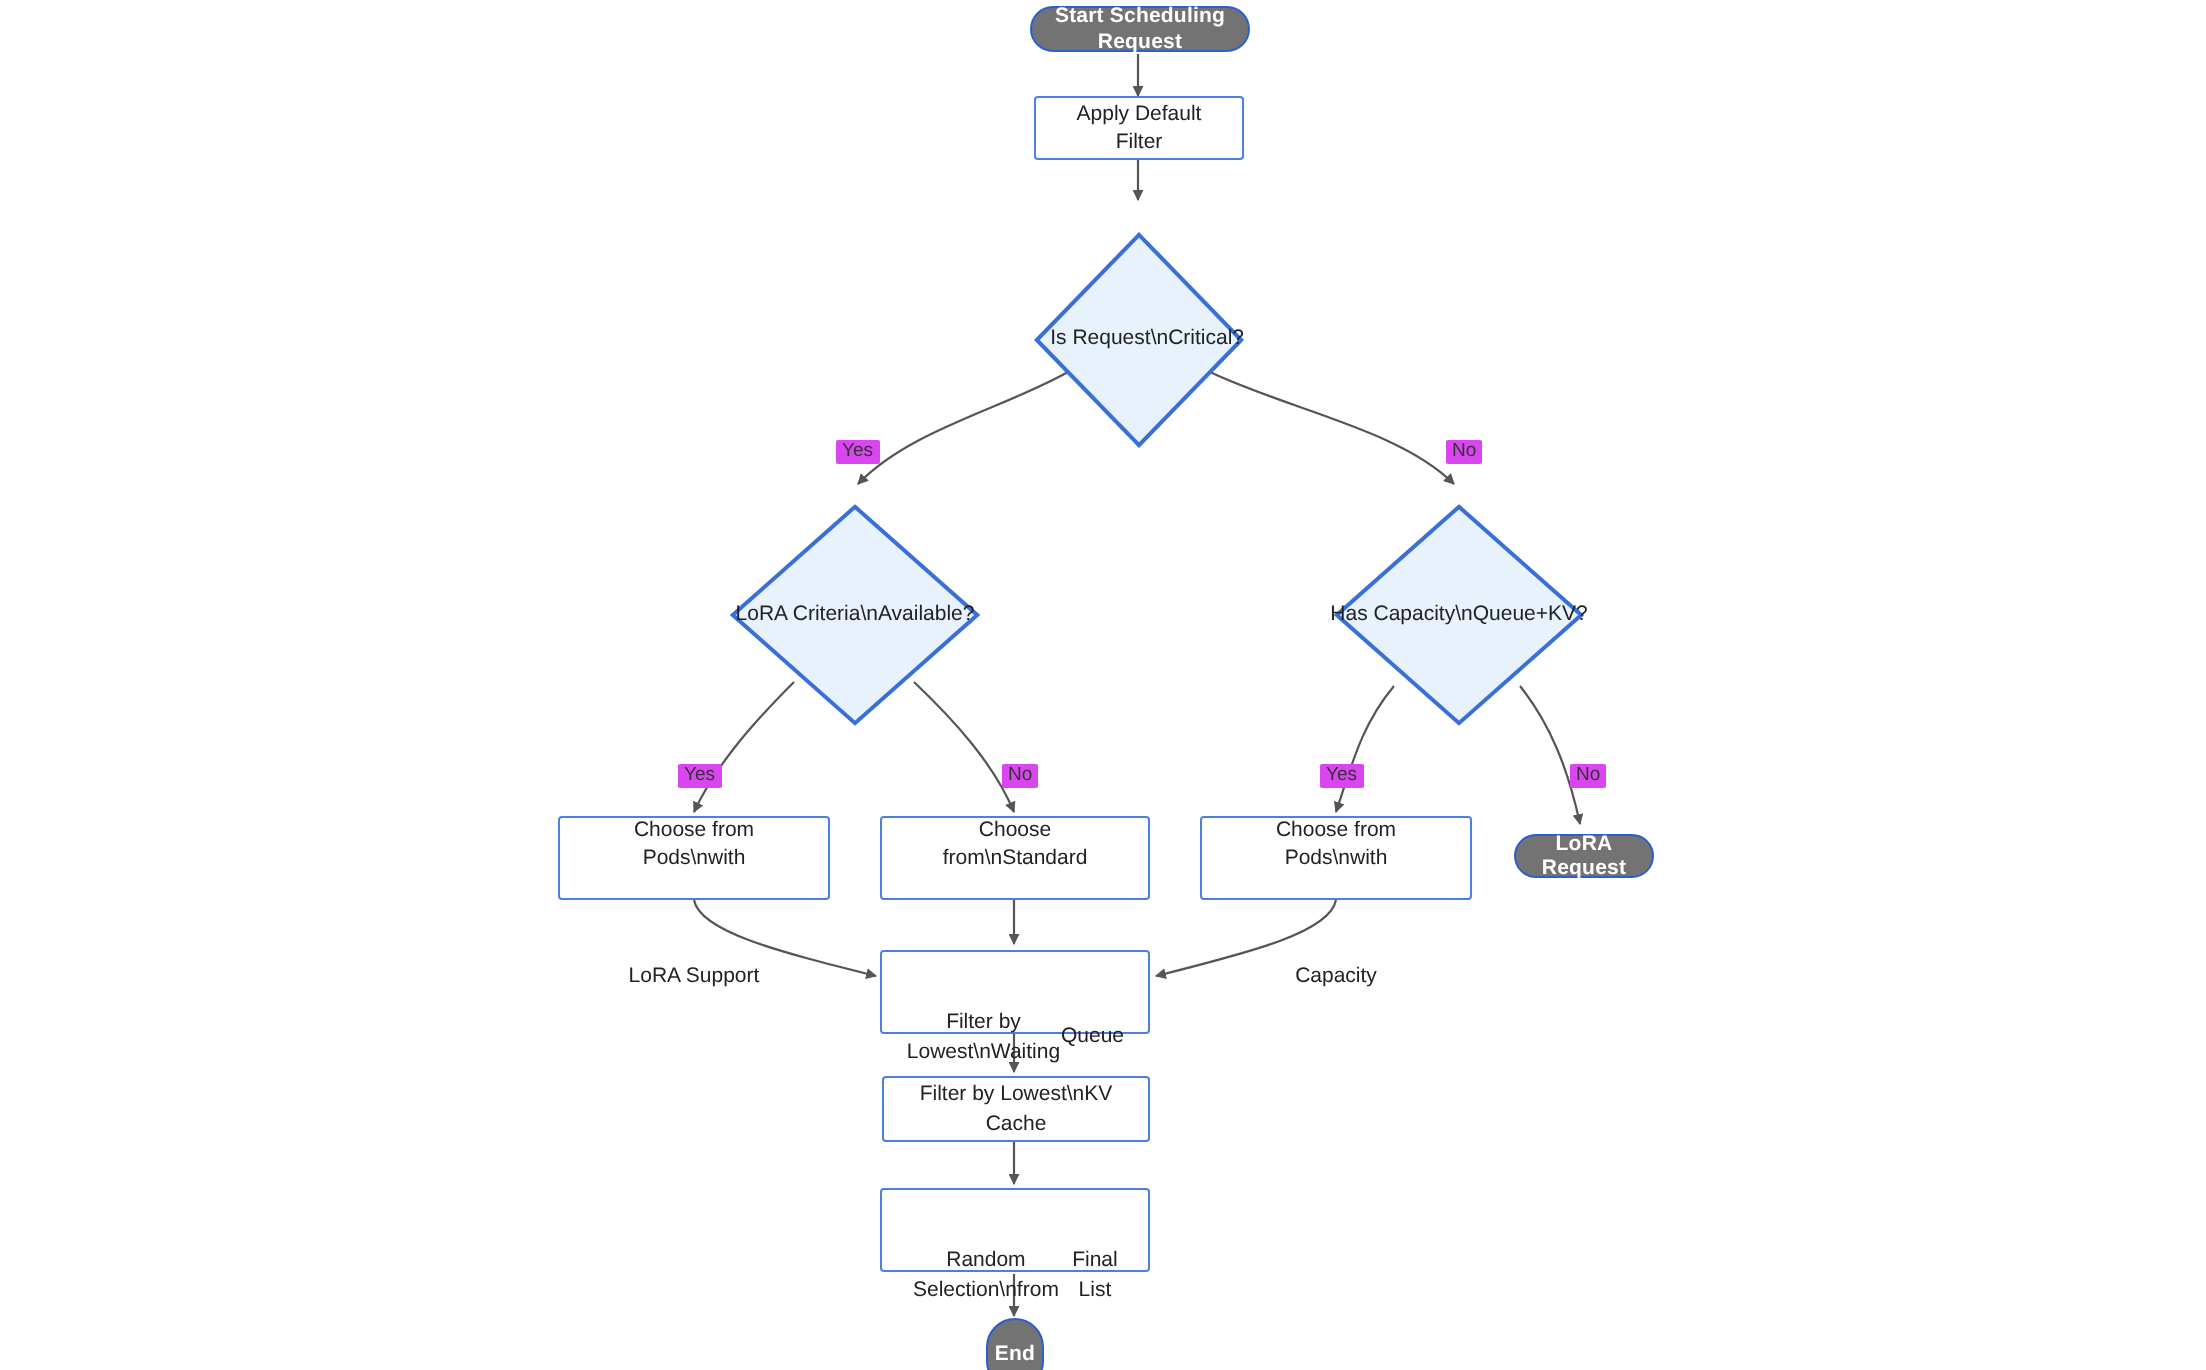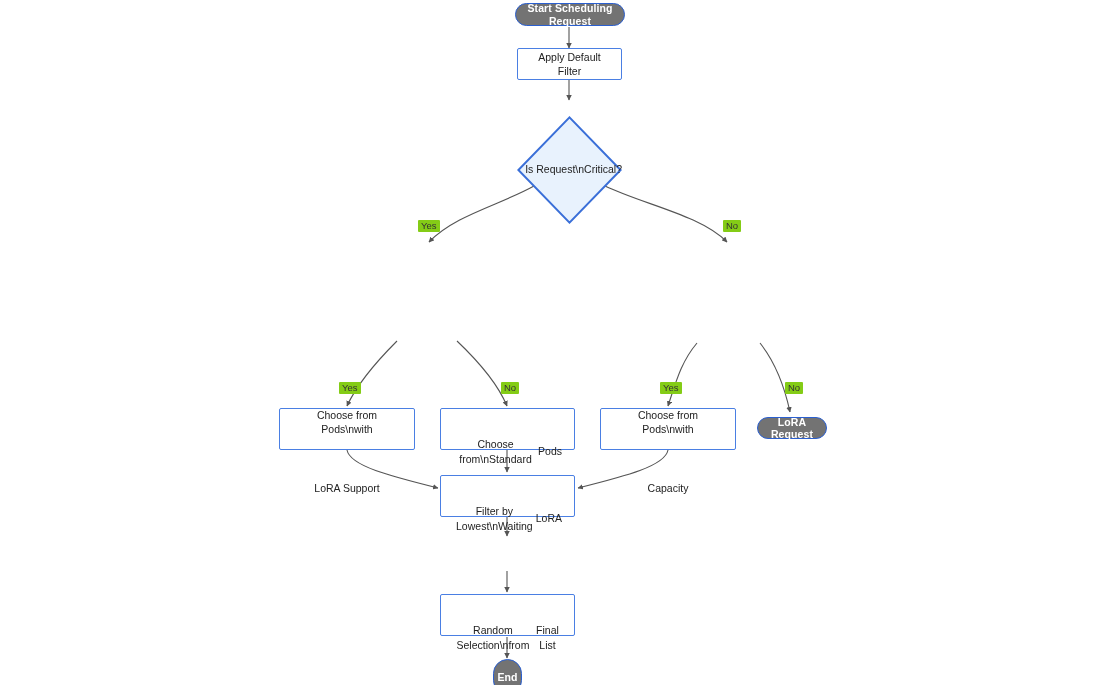--- a/index.html
+++ b/index.html
@@ -78,21 +78,21 @@
     z-index: 2;
     color: #222222;
     font-size: 10.5px;
     line-height: 1.3;
     white-space: nowrap;
   }
 
   
   .edge-label {
     position: absolute;
-    background: #84cc16;
+    background: #d946ef;
     color: #333333;
     font-size: 9.5px;
     line-height: 1.1;
     padding: 1px 3px;
     border-radius: 1px;
     white-space: nowrap;
   }
 
   .nline { display: block; margin-top: 45px; }
 </style>
@@ -143,44 +143,57 @@
 
   <div class="node node-process" style="left:517px; top:48px; width:105px; height:32px;">Apply Default Filter</div>
 
   <div class="node node-decision" style="left:517px; top:116px; width:105px; height:108px;justify-content:flex-end;">
     <svg class="diamond-shape" viewBox="0 0 105 108" preserveAspectRatio="none">
       <polygon points="52.5,1.4 103.6,54 52.5,106.6 1.4,54" fill="#e8f2fd" stroke="#3a6fd8" stroke-width="2"></polygon>
     </svg>
     <span class="diamond-label">Is Request\nCritical?</span>
   </div>
 
-
+  <div class="node node-decision" style="left:365px; top:252px; width:125px; height:111px;">
+    <svg class="diamond-shape" viewBox="0 0 125 111" preserveAspectRatio="none">
+      <polygon points="62.5,1.4 123.6,55.5 62.5,109.6 1.4,55.5" fill="#e8f2fd" stroke="#3a6fd8" stroke-width="2"></polygon>
+    </svg>
+    <span class="diamond-label">LoRA Criteria\nAvailable?</span>
+  </div>
+
+  <div class="node node-decision" style="left:667px; top:252px; width:125px; height:111px;">
+    <svg class="diamond-shape" viewBox="0 0 125 111" preserveAspectRatio="none">
+      <polygon points="62.5,1.4 123.6,55.5 62.5,109.6 1.4,55.5" fill="#e8f2fd" stroke="#3a6fd8" stroke-width="2"></polygon>
+    </svg>
+    <span class="diamond-label">Has Capacity\nQueue+KV?</span>
+  </div>
 
   <div class="node node-process" style="left:279px; top:408px; width:136px; height:42px; flex-direction:column;">
     <span class="nline">Choose from Pods\nwith</span>
     <span class="nline">LoRA Support</span>
   </div>
 
-  <div class="node node-process" style="left:440px; top:408px; width:135px; height:42px; flex-direction:row;">
+  <div class="node node-process" style="left:440px; top:408px; width:135px; height:42px; flex-direction:column;">
     <span class="nline">Choose from\nStandard</span>
     <span class="nline">Pods</span>
   </div>
 
   <div class="node node-process" style="left:600px; top:408px; width:136px; height:42px; flex-direction:column;">
     <span class="nline">Choose from Pods\nwith</span>
     <span class="nline">Capacity</span>
   </div>
 
   <div class="node node-terminal" style="left:757px; top:417px; width:70px; height:22px;">LoRA Request</div>
 
   <div class="node node-process" style="left:440px; top:475px; width:135px; height:42px; flex-direction:row;">
     <span class="nline">Filter by Lowest\nWaiting</span>
-    <span class="nline">LoRA</span>
-  </div>
-
+    <span class="nline">Queue</span>
+  </div>
+
+  <div class="node node-process" style="left:441px; top:538px; width:134px; height:33px;">Filter by Lowest\nKV Cache</div>
 
   <div class="node node-process" style="left:440px; top:594px; width:135px; height:42px; flex-direction:row;">
     <span class="nline">Random Selection\nfrom</span>
     <span class="nline">Final List</span>
   </div>
 
   <div class="node node-terminal" style="left:493px; top:659px; width:29px; height:36px;">End</div>
 
   <div class="edge-label" style="left:418px; top:220px;">Yes</div>
 

